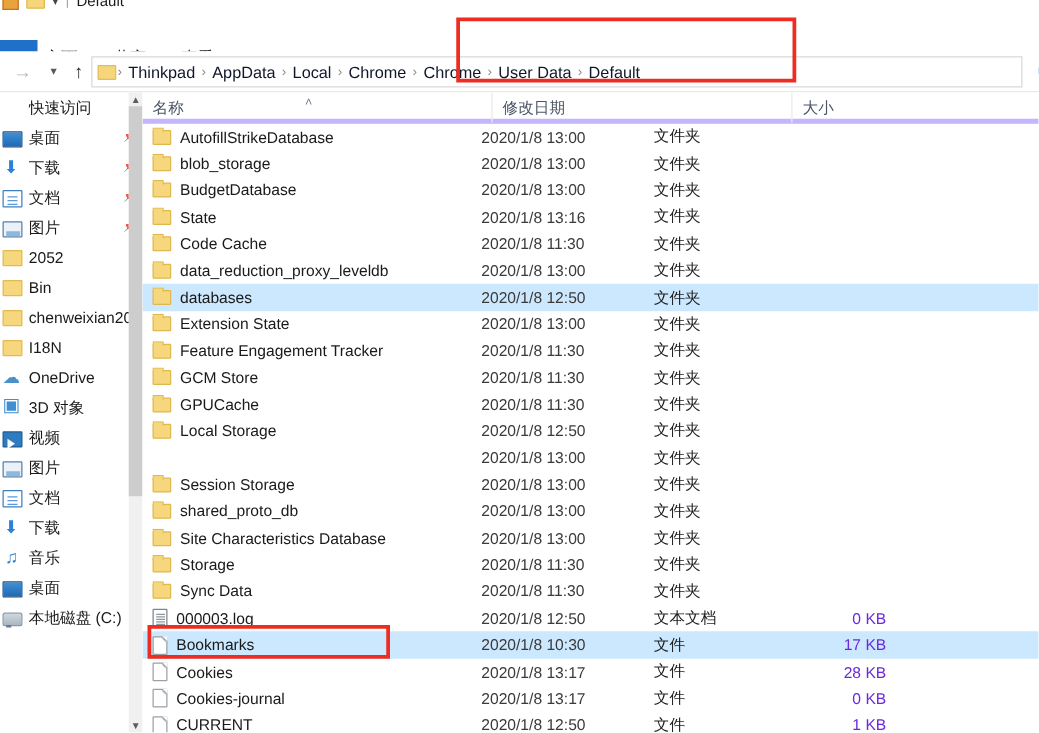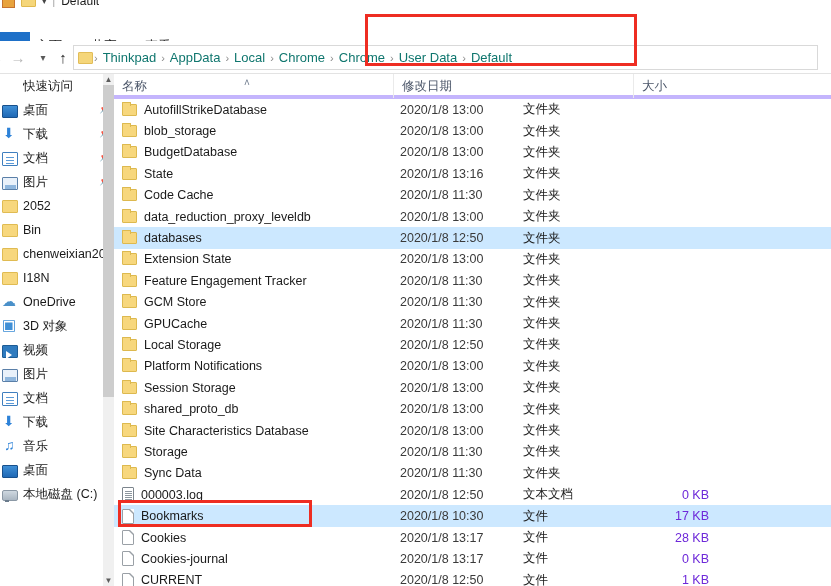--- a/index.html
+++ b/index.html
@@ -61,21 +61,21 @@
   .addressbar {
     position: absolute; left: 73px; top: 4px; width: 745px; height: 25px;
     border: 1px solid #d9d9d9; background: #ffffff;
     display: flex; align-items: center; padding-left: 4px;
   }
   .addr-folder {
     width: 15px; height: 12px; background: #f5d67a;
     border: 1px solid #e2bd58; border-radius: 1px; flex: none;
   }
   .crumb {
-    font-size: 13px; color: #0f766e; padding: 0 4px; white-space: nowrap;
+    font-size: 13px; color: #0f172a; padding: 0 4px; white-space: nowrap;
     line-height: 22px;
   }
   .crumb-sep { color: #8a8a8a; font-size: 11px; padding: 0 1px; line-height: 22px; }
 
   
   .sidebar {
     position: absolute; left: 0; top: 74px; width: 113px; height: 512px;
     background: #ffffff; overflow: hidden;
   }
   .side-item {
@@ -168,21 +168,21 @@
   .row {
     position: relative; height: 21.4px; width: 717px;
     display: flex; align-items: center;
     font-size: 12.5px; color: #1a1a1a;
   }
   .row.selected { background: #cce8ff; }
   .cell-name {
     position: absolute; left: 8px; display: flex; align-items: center; gap: 7px;
     white-space: nowrap;
   }
-  .cell-date { position: absolute; left: 286px; color: #3a3a3a; white-space: nowrap; }
+  .cell-date { position: absolute; left: 271px; color: #3a3a3a; white-space: nowrap; }
   .cell-type { position: absolute; left: 409px; color: #1a1a1a; white-space: nowrap; }
   .cell-size { position: absolute; left: 525px; width: 70px; text-align: right; color: #6d28d9; white-space: nowrap; }
 
   .f-ico { width: 15px; height: 14px; flex: none; position: relative; }
   .f-ico.folder { background: #f7d77d; border: 1px solid #ddb94f; border-radius: 1px; height: 12px; }
   .f-ico.folder::before {
     content: ""; position: absolute; left: -1px; top: -3px; width: 7px; height: 3px;
     background: #f7d77d; border: 1px solid #ddb94f; border-bottom: none; border-radius: 1px 1px 0 0;
   }
   .f-ico.file {
@@ -450,24 +450,20 @@
         <div class="row">
           <div class="cell-name">
             <span class="f-ico folder"></span>
             <span>Local Storage</span>
           </div>
           <div class="cell-date">2020/1/8 12:50</div>
           <div class="cell-type">文件夹</div>
           <div class="cell-size"></div>
         </div>
         <div class="row">
-          <div class="cell-name">
-            <span class="f-ico folder"></span>
-            <span>Platform Notifications</span>
-          </div>
           <div class="cell-date">2020/1/8 13:00</div>
           <div class="cell-type">文件夹</div>
           <div class="cell-size"></div>
         </div>
         <div class="row">
           <div class="cell-name">
             <span class="f-ico folder"></span>
             <span>Session Storage</span>
           </div>
           <div class="cell-date">2020/1/8 13:00</div>

